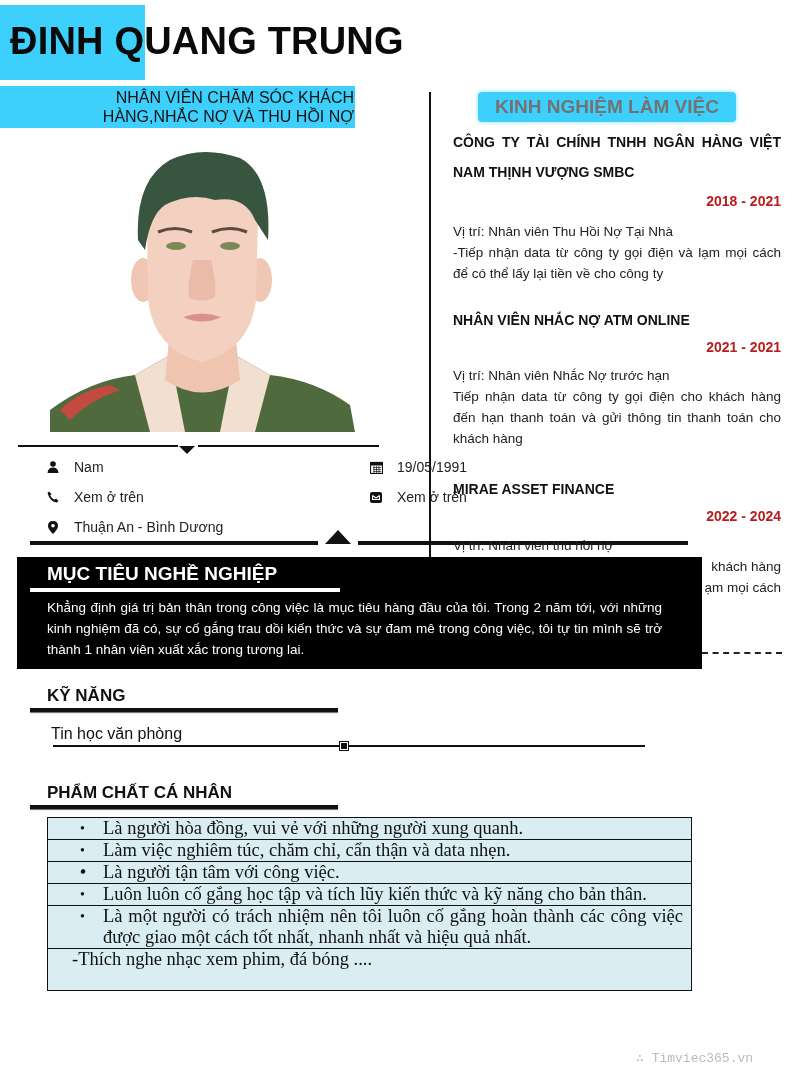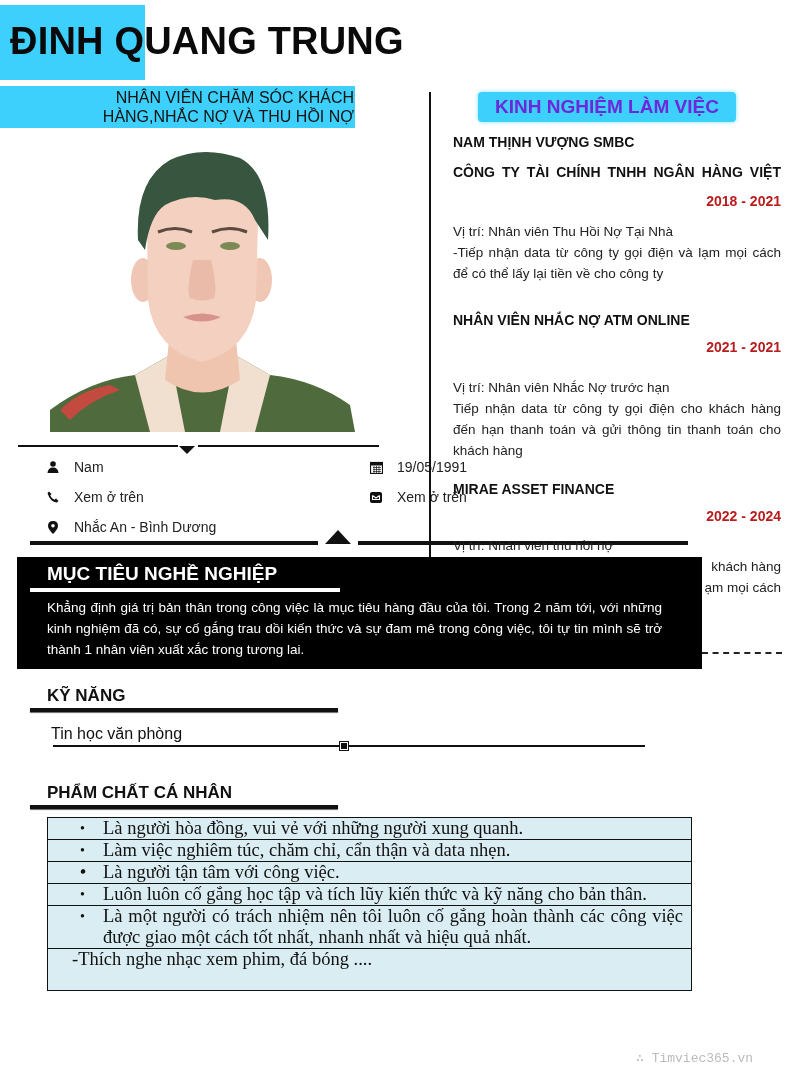--- a/index.html
+++ b/index.html
@@ -23,21 +23,21 @@
 
   
   .info-row { display:flex; align-items:center; font-size:14px; color:#222; }
   .info-icon { width:14px; height:14px; display:inline-flex; align-items:center; justify-content:center; margin-right:14px; }
 
   
   .vline { left:429px; top:92px; width:2px; height:470px; background:#111; }
 
   
   .exp-heading-bg { left:478px; top:92px; width:258px; height:30px; background:#3dd0fc; border-radius:4px; box-shadow:0 0 4px #7fe2ff; }
-  .exp-heading { left:478px; top:96px; width:258px; text-align:center; font-size:19px; font-weight:bold; color:#6d28d9; }
+  .exp-heading { left:478px; top:96px; width:258px; text-align:center; font-size:19px; font-weight:bold; color:#737373; }
   .exp-col { left:453px; width:328px; font-size:13.5px; color:#222; }
   .company { font-weight:bold; font-size:14px; line-height:30px; text-align:justify; color:#111; }
   .period { font-weight:bold; font-size:14px; text-align:right; color:#b91c1c; }
   .desc { font-size:13.5px; line-height:21px; text-align:justify; color:#222; }
 
   
   .obj-box { left:17px; top:557px; width:685px; height:112px; background:#000; }
   .obj-title { left:47px; top:563px; font-size:19px; font-weight:bold; color:#fff; }
   .obj-underline { left:30px; top:588px; width:310px; height:4px; background:#fff; }
   .obj-text { left:47px; top:597px; width:615px; font-size:13.5px; line-height:21px; color:#fff; text-align:justify; }
@@ -124,21 +124,21 @@
   </span>
   <span>Xem ở trên</span>
 </div>
 <div class="abs info-row" style="left:46px; top:519px;">
   <span class="info-icon">
     <svg width="10" height="13" viewBox="0 0 10 13">
         <path d="M5 0 Q10 0 10 5 Q10 8 5 13 Q0 8 0 5 Q0 0 5 0 Z" fill="#111"></path>
         <circle cx="5" cy="4.8" r="1.8" fill="#fff"></circle>
       </svg>
   </span>
-  <span>Nhắc An - Bình Dương</span>
+  <span>Thuận An - Bình Dương</span>
 </div>
 <div class="abs info-row" style="left:369px; top:459px;">
   <span class="info-icon">
     <svg width="13" height="13" viewBox="0 0 13 13">
         <rect x="0.5" y="1.5" width="12" height="11" fill="none" stroke="#111" stroke-width="1.2"></rect>
         <rect x="0.5" y="1.5" width="12" height="3" fill="#111"></rect>
         <path d="M3 6.5 H11 M3 8.5 H11 M3 10.5 H11 M4 5 V12 M6.5 5 V12 M9 5 V12" stroke="#111" stroke-width="0.7"></path>
       </svg>
   </span>
   <span>19/05/1991</span>
@@ -156,31 +156,31 @@
 <div class="abs hline-thick" style="left:30px; top:541px; width:288px;"></div>
 <div class="abs tri-up" style="left:325px; top:530px;"></div>
 <div class="abs hline-thick" style="left:358px; top:541px; width:330px;"></div>
 
 <div class="abs vline"></div>
 
 <div class="abs exp-heading-bg"></div>
 <div class="abs exp-heading">KINH NGHIỆM LÀM VIỆC</div>
 
 <div class="abs exp-col" style="top:127px;">
+  <div class="company" style="text-align-last:justify;">CÔNG TY TÀI CHÍNH TNHH NGÂN HÀNG VIỆT</div>
   <div class="company">NAM THỊNH VƯỢNG SMBC</div>
-  <div class="company" style="text-align-last:justify;">CÔNG TY TÀI CHÍNH TNHH NGÂN HÀNG VIỆT</div>
   <div class="period" style="margin-top:4px; line-height:20px;">2018 - 2021</div>
   <div class="desc" style="margin-top:10px;">Vị trí: Nhân viên Thu Hồi Nợ Tại Nhà</div>
   <div class="desc">-Tiếp nhận data từ công ty gọi  điện và lạm mọi cách để có thể lấy lại tiền về cho công ty</div>
 </div>
 
 <div class="abs exp-col" style="top:305px;">
   <div class="company">NHÂN VIÊN NHẮC NỢ ATM ONLINE</div>
   <div class="period" style="margin-top:2px; line-height:20px;">2021 - 2021</div>
-  <div class="desc" style="margin-top:20px;">Vị trí: Nhân viên Nhắc Nợ trước hạn</div>
+  <div class="desc" style="margin-top:8px;">Vị trí: Nhân viên Nhắc Nợ trước hạn</div>
   <div class="desc">Tiếp nhận data từ công ty gọi  điện cho khách hàng đến hạn thanh toán và gửi thông tin thanh toán cho khách hàng</div>
 </div>
 
 <div class="abs exp-col" style="top:474px;">
   <div class="company">MIRAE ASSET FINANCE</div>
   <div class="period" style="margin-top:2px; line-height:20px;">2022 - 2024</div>
   <div class="desc" style="margin-top:9px;">Vị trí: Nhân viên thu hồi nợ</div>
   <div class="desc" style="text-align:right;">khách hàng</div>
   <div class="desc" style="text-align:right;">ạm mọi cách</div>
 </div>

